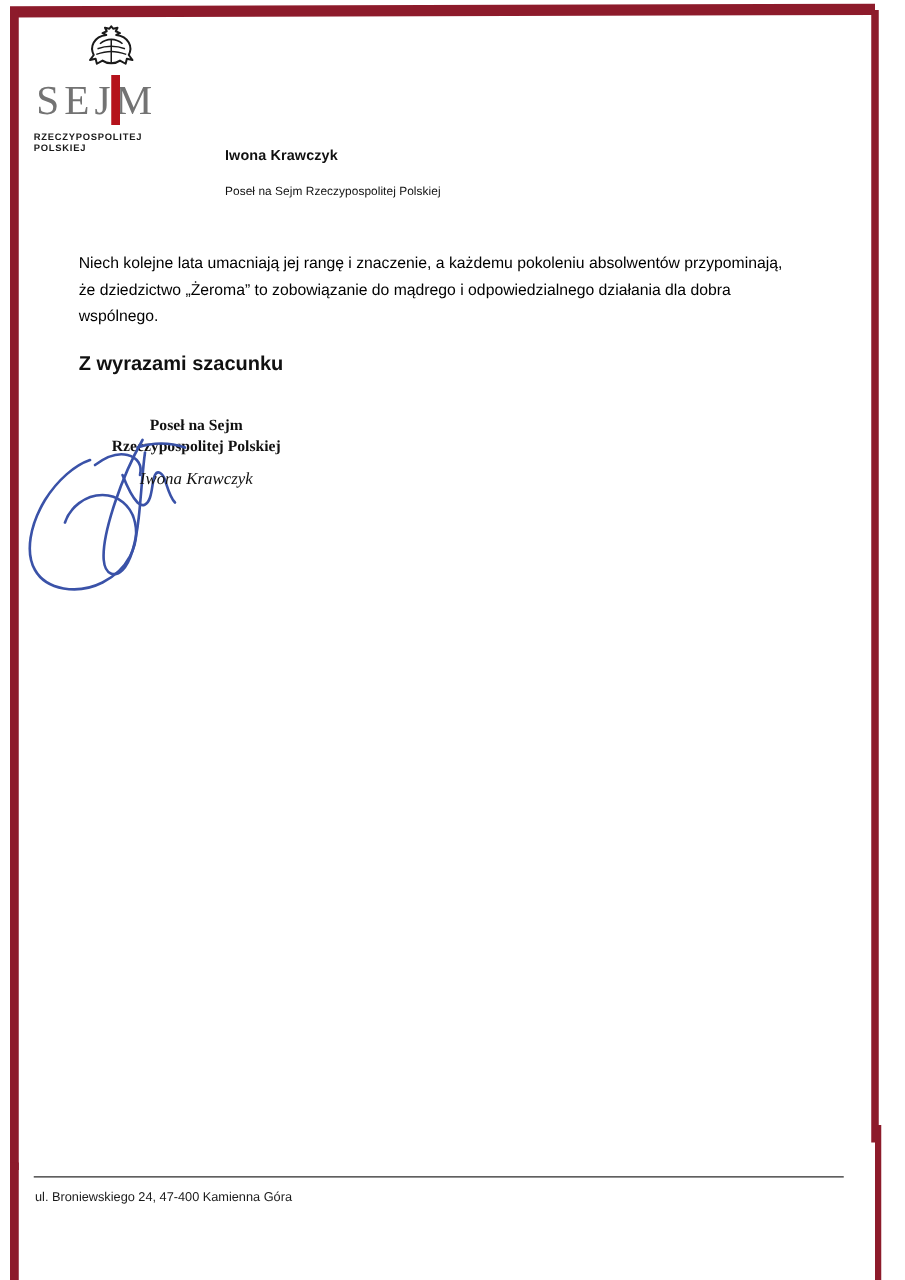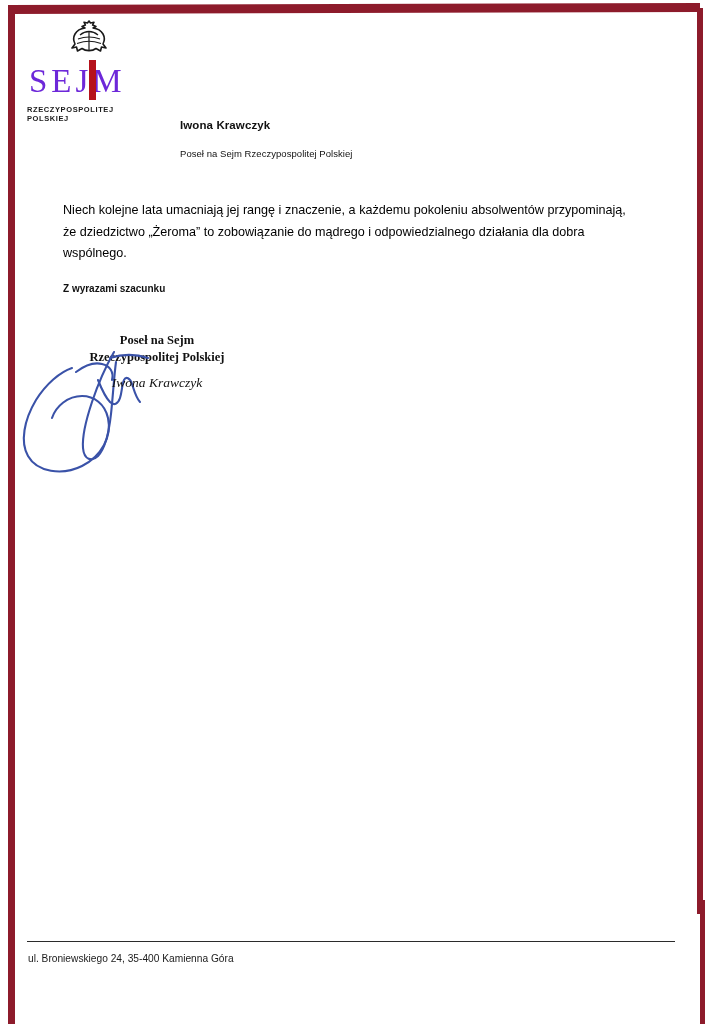--- a/index.html
+++ b/index.html
@@ -71,21 +71,21 @@
   }
   .logo-mark {
     position: relative;
     width: 120px;
     height: 46px;
   }
   .logo-word {
     font-family: "Liberation Serif", serif;
     font-size: 33px;
     letter-spacing: 4px;
-    color: #6d28d9;
+    color: #737373;
     font-weight: 400;
     line-height: 46px;
     padding-left: 2px;
   }
   .logo-red-bar {
     position: absolute;
     left: 62px;
     top: 2px;
     width: 7px;
     height: 40px;
@@ -133,21 +133,21 @@
     width: 563px;
     font-size: 12.6px;
     line-height: 21.5px;
     color: #000000;
     text-align: left;
   }
   .closing {
     position: absolute;
     left: 63px;
     top: 283px;
-    font-size: 10px;
+    font-size: 16px;
     font-weight: 700;
     color: #111;
   }
 
   
   .sig-title {
     position: absolute;
     left: 42px;
     top: 332px;
     width: 230px;
@@ -259,17 +259,17 @@
                    C124 80 126 88 130 92"></path>
           <path d="M100 48 C112 44 126 44 138 48"></path>
         </g>
       </svg>
     </span>
 
     <div class="sig-name">Iwona Krawczyk</div>
 
     <div class="footer-rule"></div>
     <div class="footer-text">
-      <div>ul. Broniewskiego 24, 35-400 Kamienna Góra</div>
+      <div>ul. Broniewskiego 24, 47-400 Kamienna Góra</div>
     </div>
 
   </div>
 </div>
 
 </body></html>

